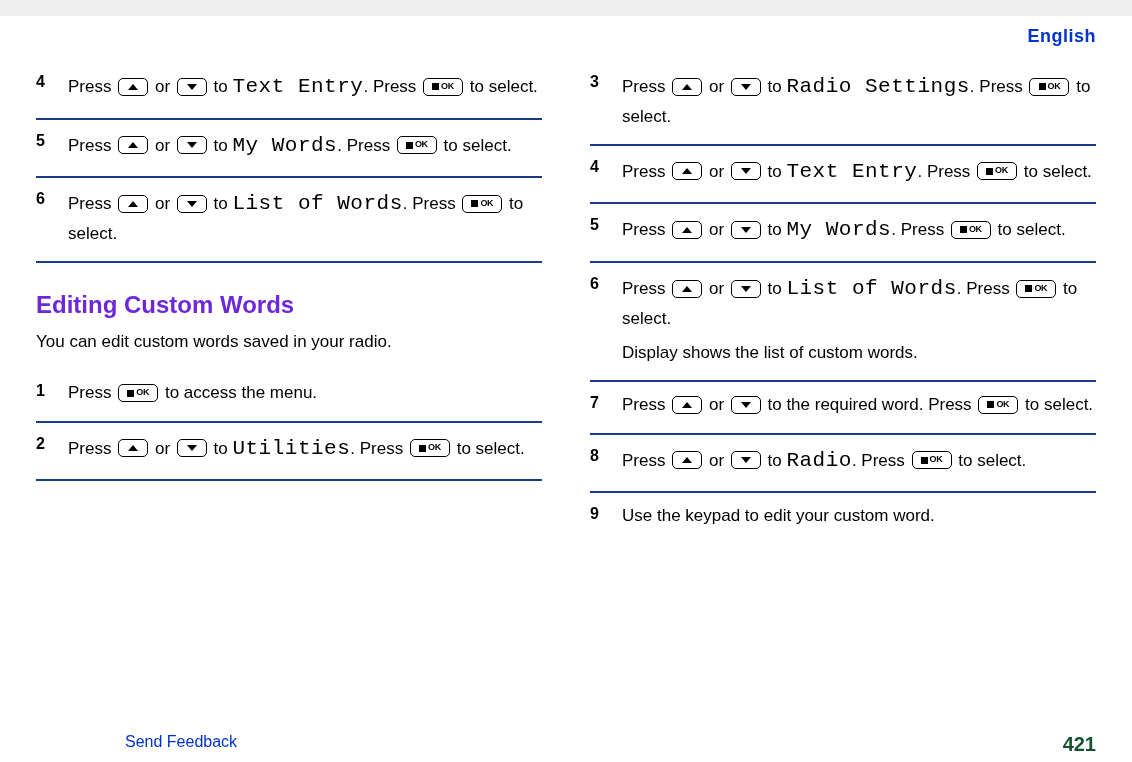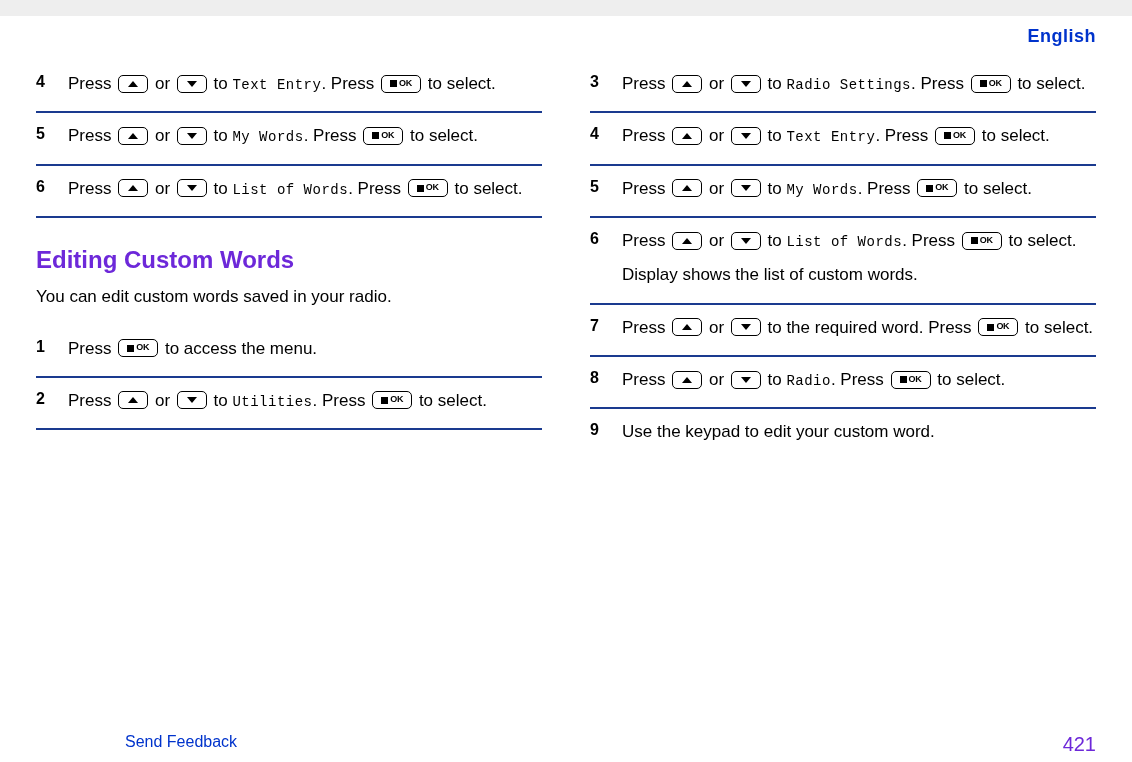--- a/index.html
+++ b/index.html
@@ -63,21 +63,21 @@
     font-size: 24px;
     margin: 28px 0 10px 0;
   }
   .section-intro {
     font-size: 17px;
     margin-bottom: 16px;
     line-height: 1.5;
   }
   .menu-text {
     font-family: "Courier New", monospace;
-    font-size: 14px;
+    font-size: 21px;
     letter-spacing: 0.5px;
   }
   .btn-icon {
     display: inline-flex;
     vertical-align: middle;
     border: 1.5px solid #000;
     border-radius: 5px;
     height: 18px;
     min-width: 30px;
     align-items: center;
@@ -110,21 +110,21 @@
   .footer {
     position: absolute;
     bottom: 22px;
     left: 15px; right: 0;
     padding: 0 36px 0 110px;
     display: flex;
     justify-content: space-between;
     font-size: 16px;
   }
   .feedback-link { color: #0033cc; }
-  .page-num { color: #6d28d9; font-weight: normal; font-size: 20px; }
+  .page-num { color: #14532d; font-weight: bold; font-size: 20px; }
 </style>
 </head>
 <body>
 
 <div class="page">
   <div class="lang-header">English</div>
 
   <div class="columns">
 
     <div class="col">

